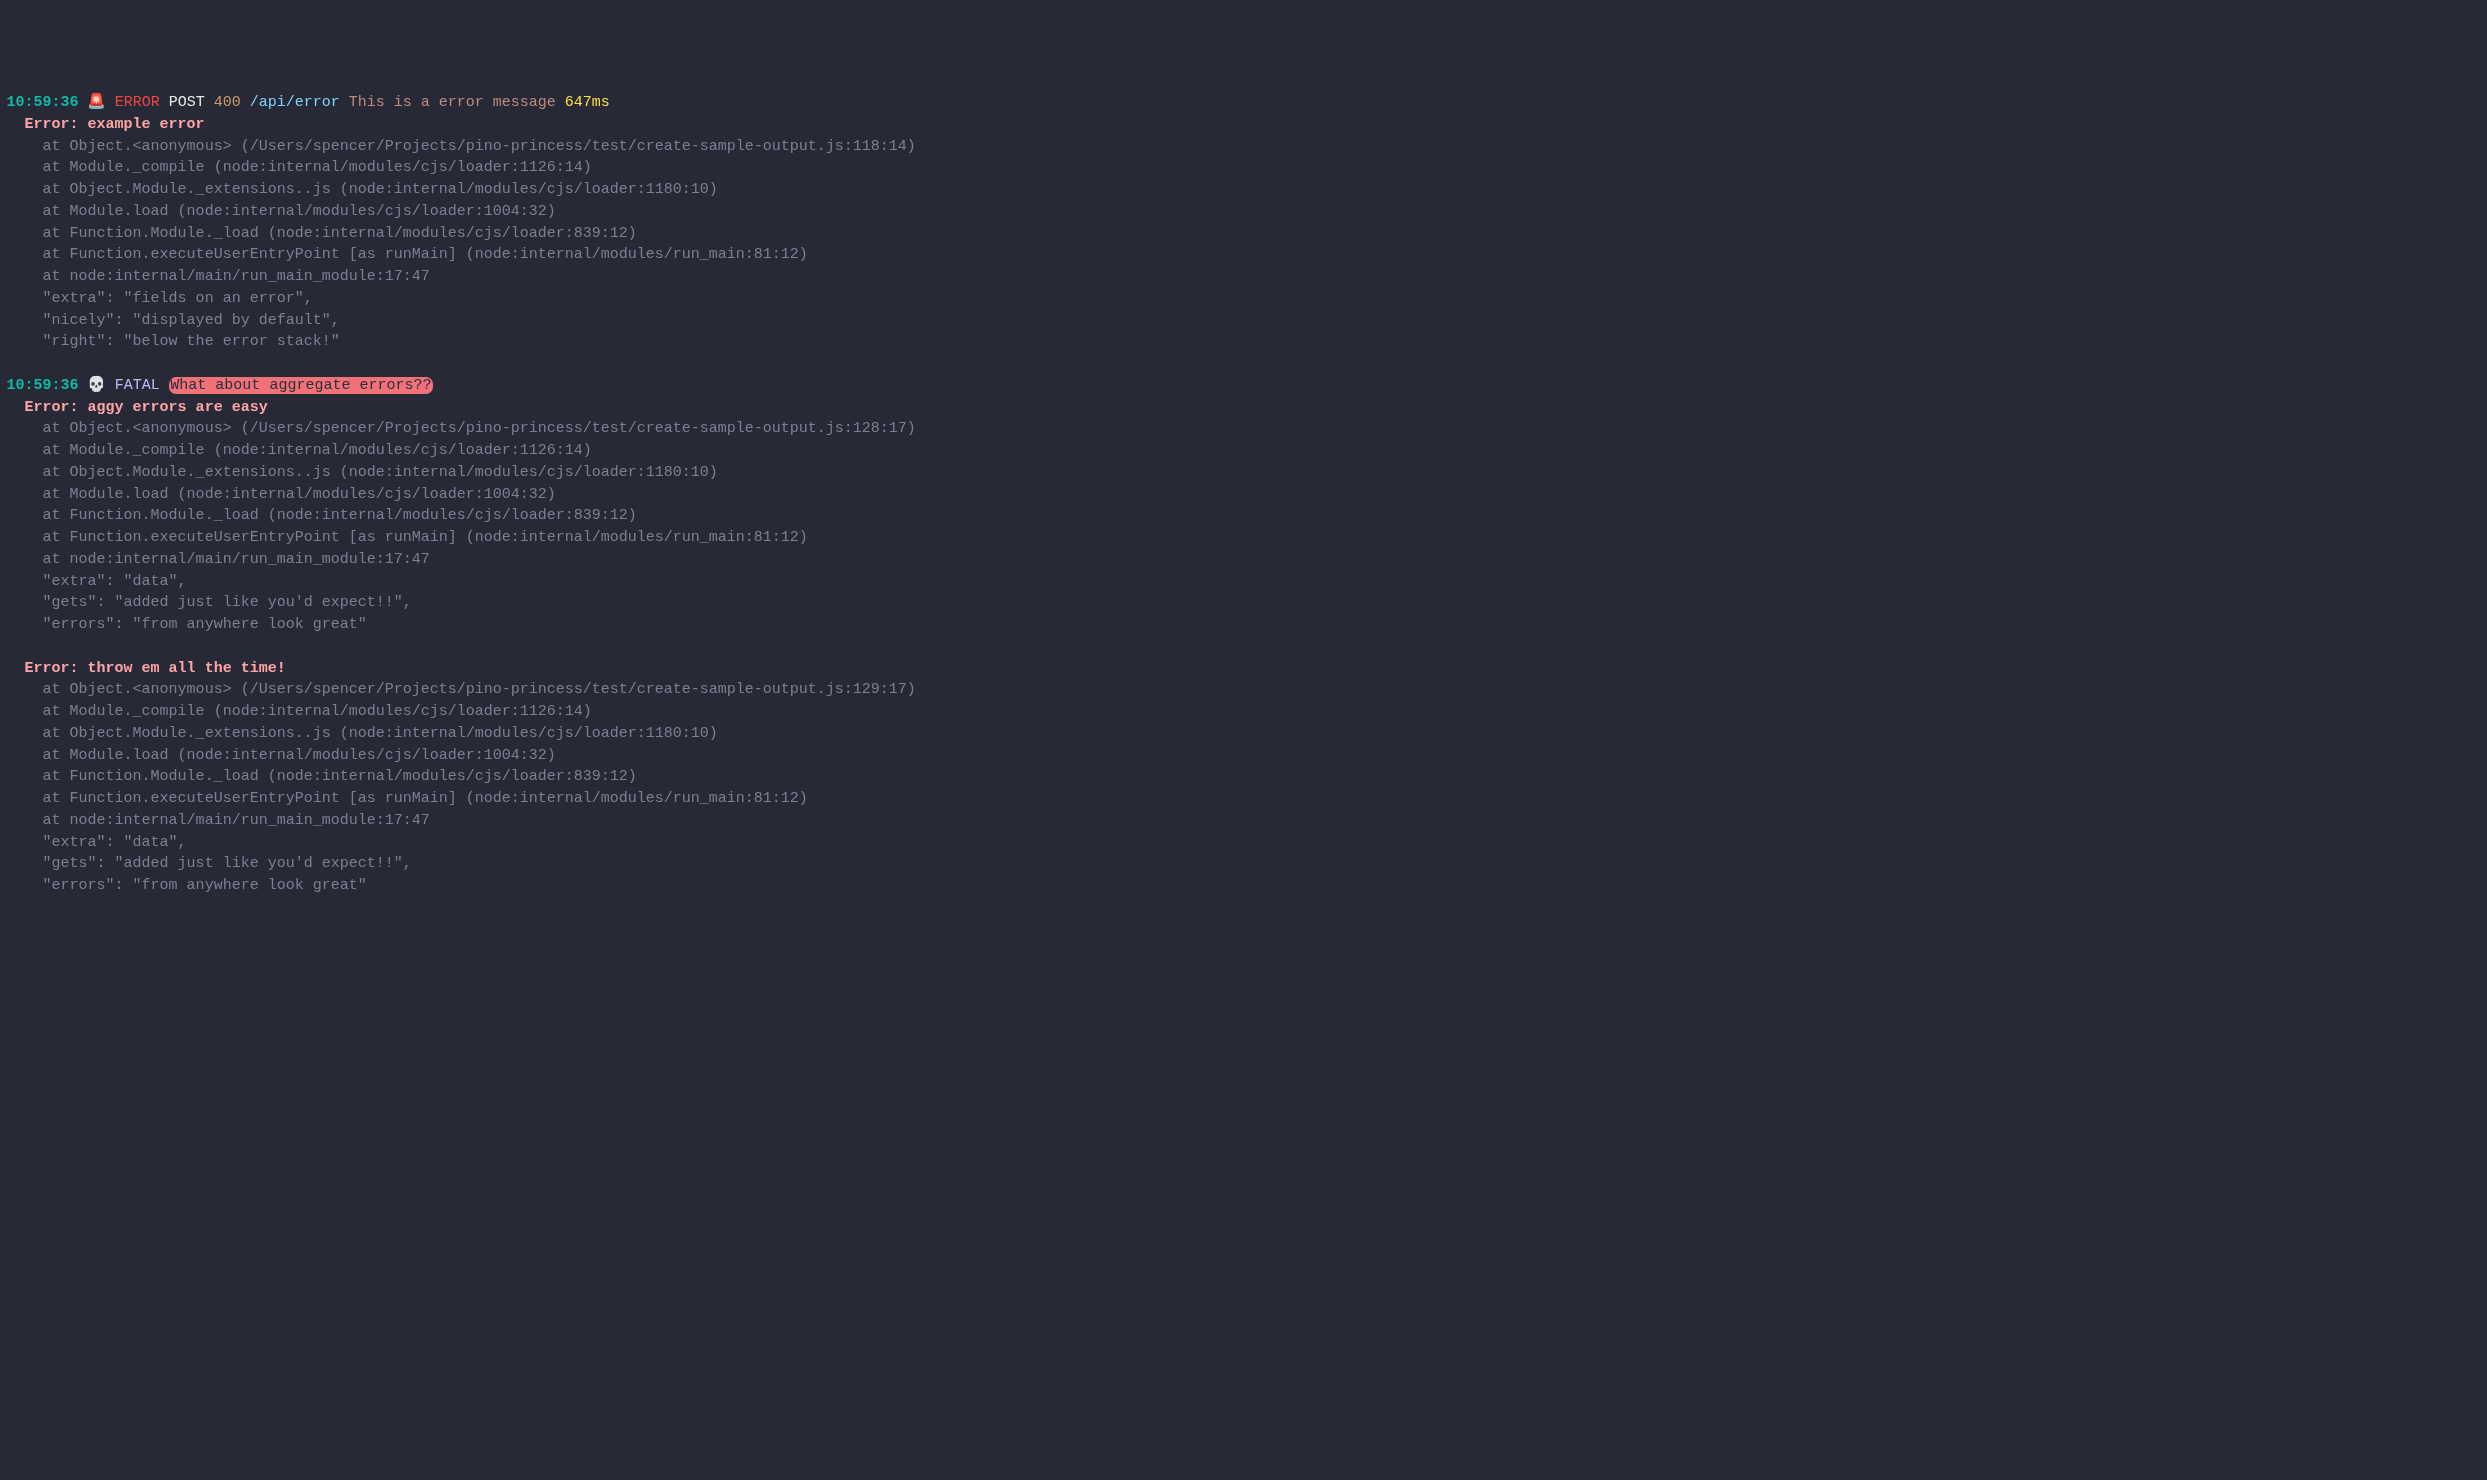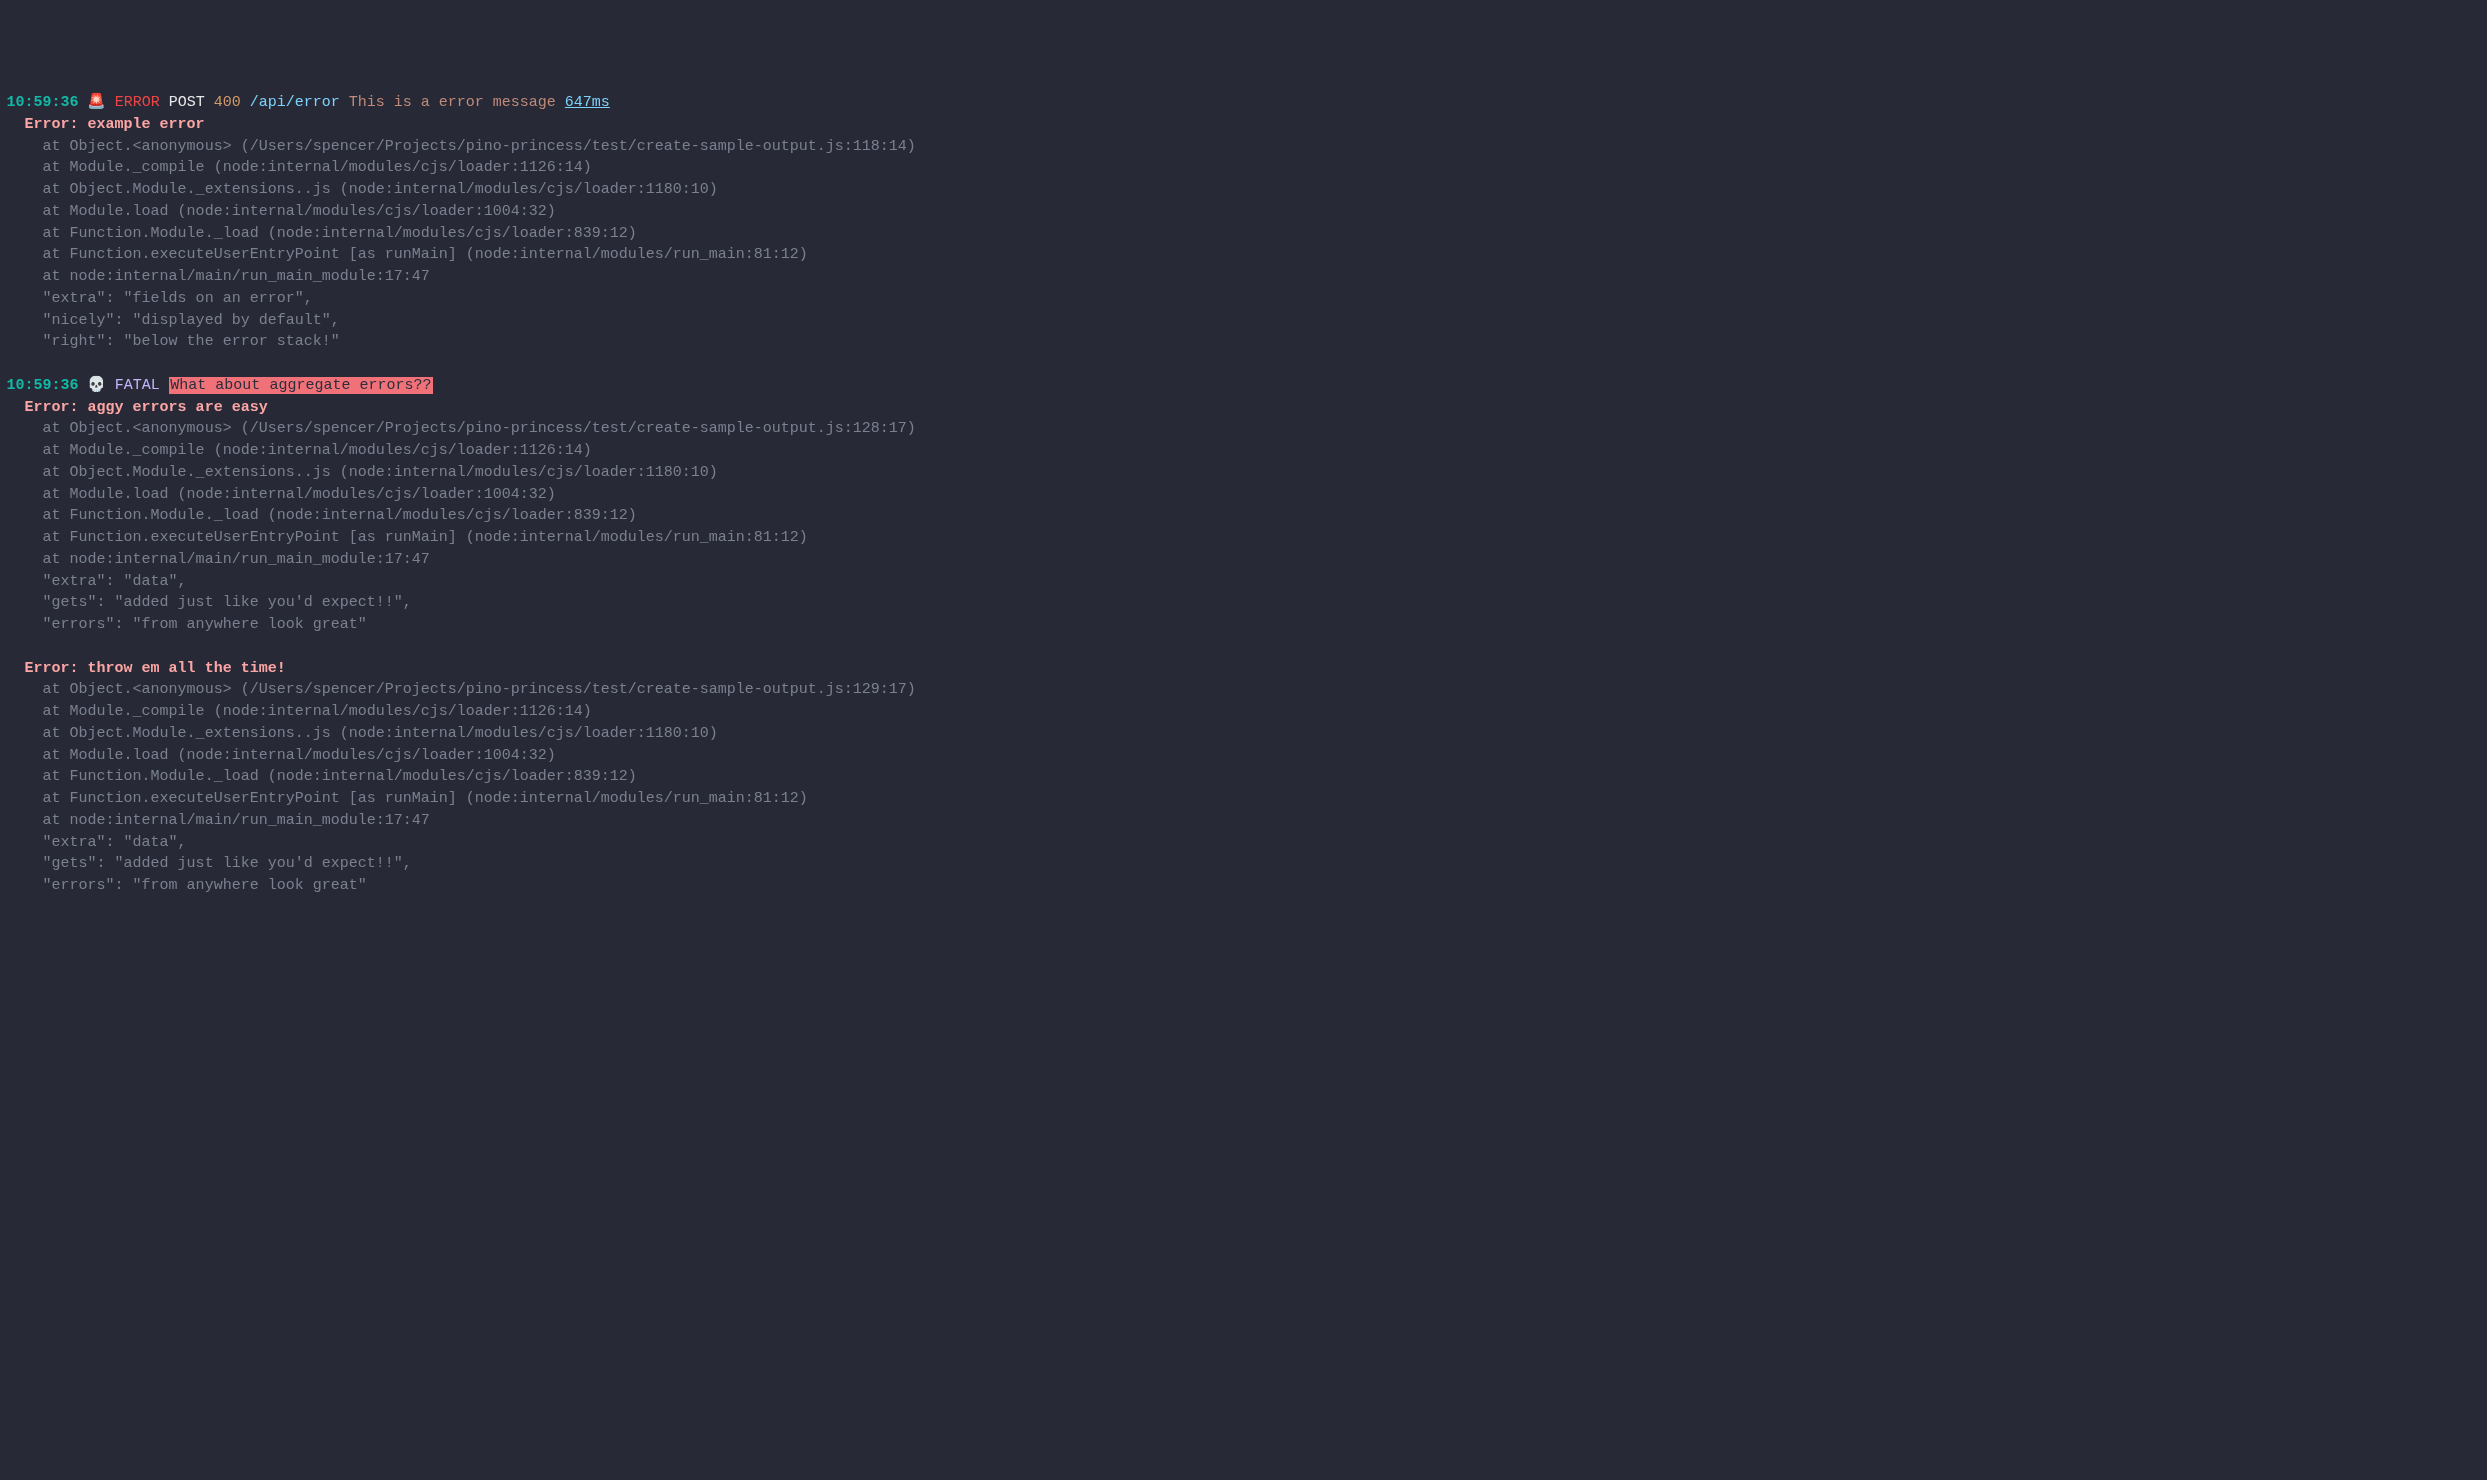--- a/index.html
+++ b/index.html
@@ -13,22 +13,22 @@
       white-space: pre;
       overflow-x: auto;
     }
     .ts { color: #14b8a6; font-weight: bold; }
     .level-error { color: #ef4444; }
     .level-fatal { color: #c4b5fd; }
     .method { color: #e8e8e8; margin-top: 17px; }
     .status { color: #d19a66; }
     .path { color: #7dd3fc; }
     .msg-error { color: #c08a7a; margin-top: 48px; }
-    .msg-fatal-hl { background-color: #f07178; color: #2b2e3b; padding: 0 1.7px; }
-    .duration { color: #7dd3fc; text-decoration: underline; }
+    .msg-fatal-hl { background-color: #f07178; color: #2b2e3b; padding: 0 1.7px; border-radius: 7px; }
+    .duration { color: #fde047; }
     .error-head { color: #fca5a5; font-weight: bold; }
     .stack { color: #7b8090; }
     .extra { color: #7b8090; }
     .icon { display: inline-block; width: 1.2em; text-align: center; }
     .line { display: block; }
   </style>
 </head>
 <body>
 
 

